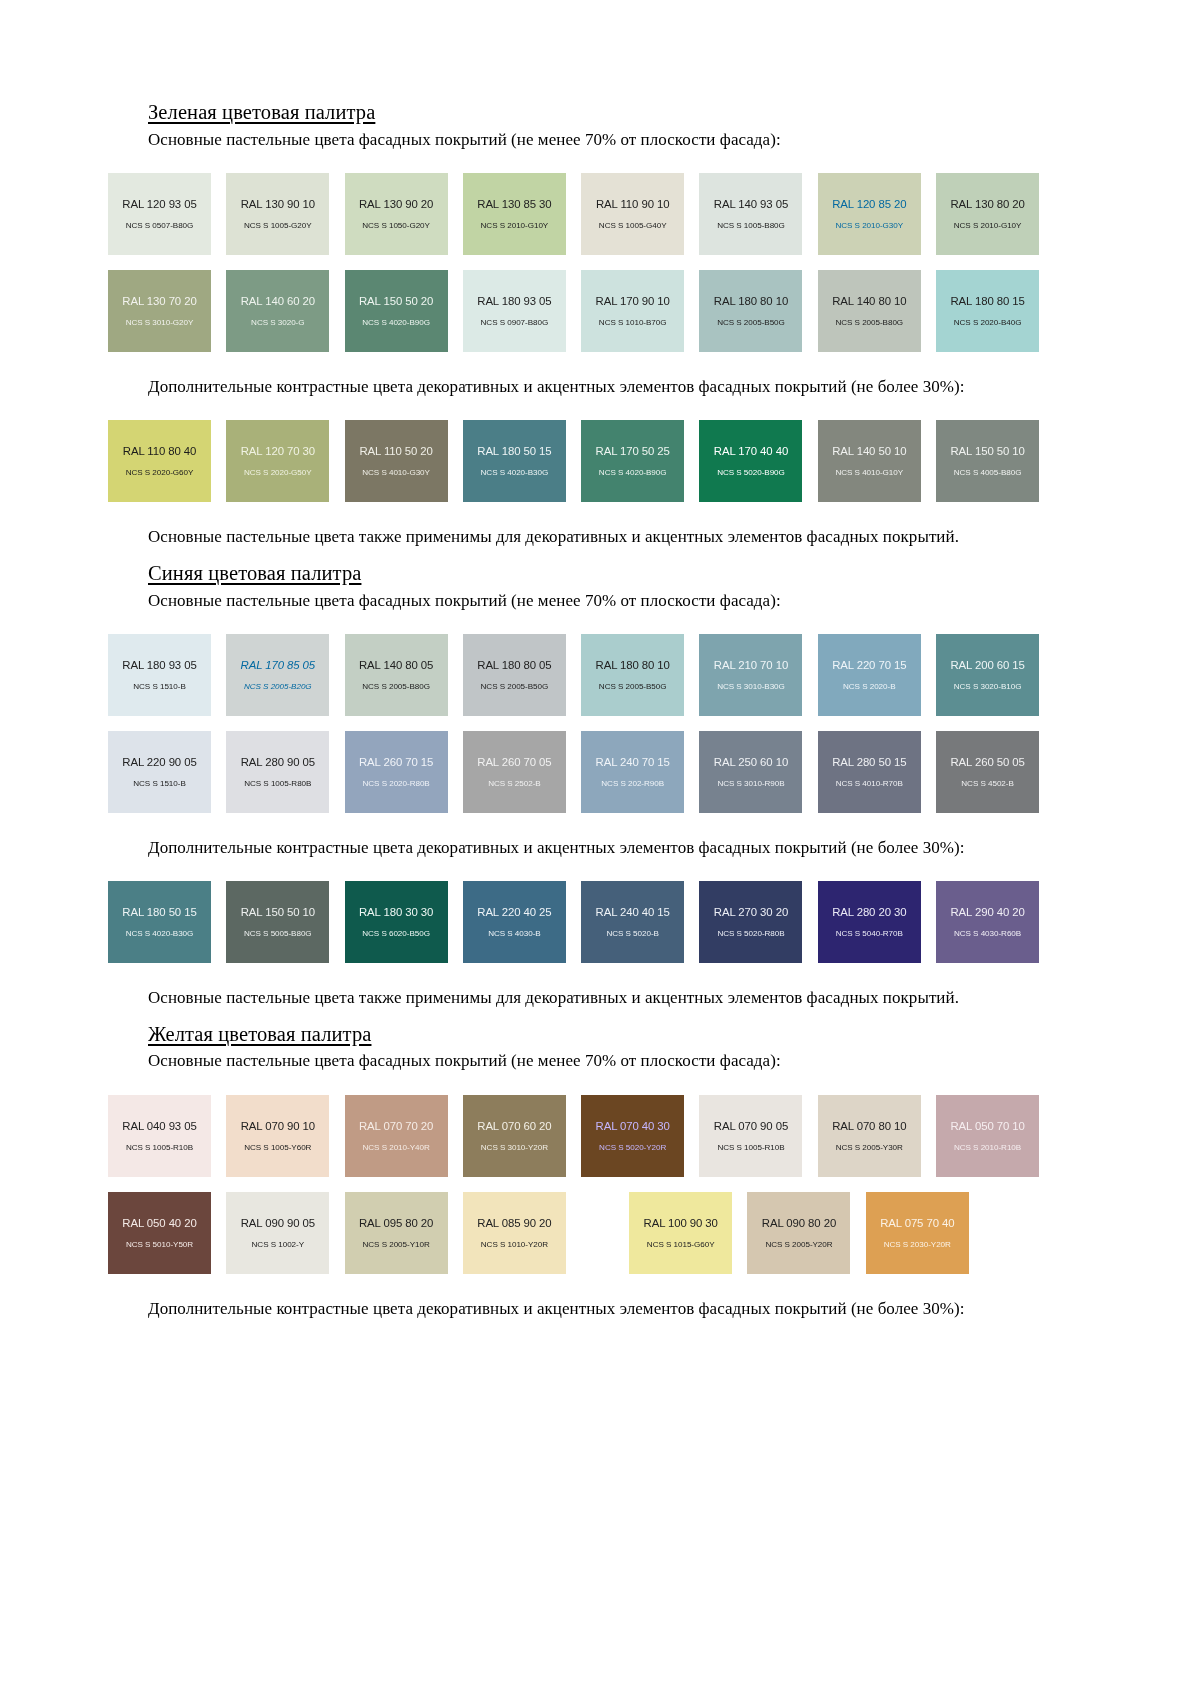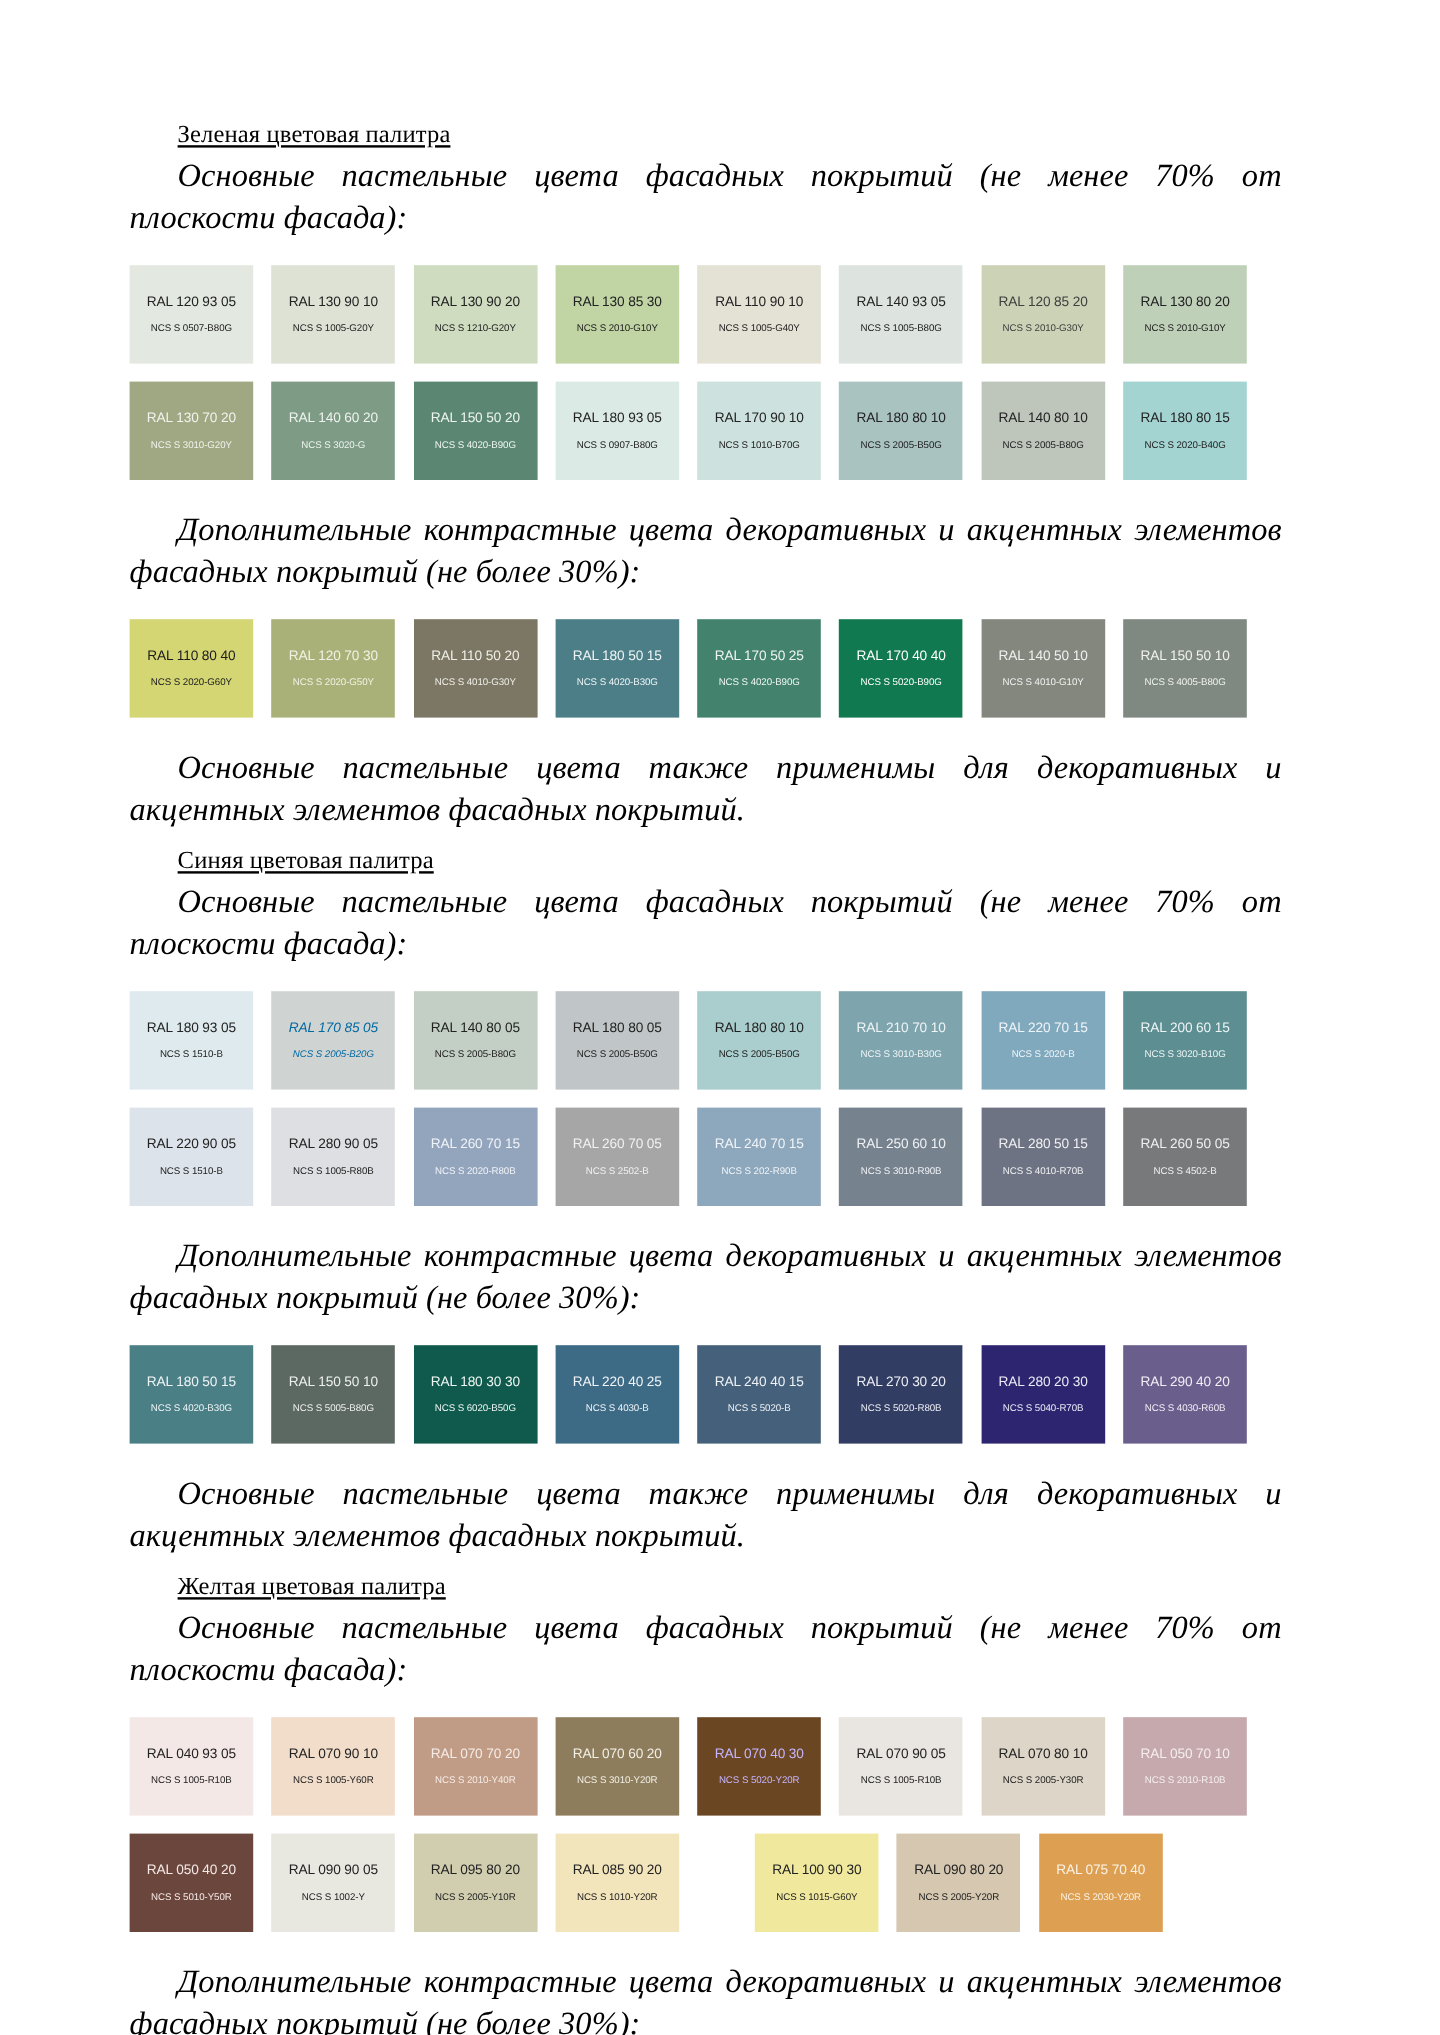--- a/index.html
+++ b/index.html
@@ -31,27 +31,26 @@
   
   .palette-heading {
     font-size: 20.5px;
     line-height: 1.25;
     margin: 0 0 3px 40px;
     text-decoration: underline;
     text-underline-offset: 3px;
     letter-spacing: 0.1px;
   }
   .para {
-    font-size: 27px;
+    font-size: 17px;
     line-height: 1.3;
     margin: 0;
     text-align: justify;
     text-indent: 40px;
     letter-spacing: 0.05px;
-    font-style: italic;
   }
   .spacer-sm { height: 13px; }
   .spacer-md { height: 22px; }
 
   
   .swatch-row {
     display: flex;
     gap: 0;
     width: 960px;
     margin: 0;
@@ -99,35 +98,35 @@
         <div class="swatch" style="background: rgb(227, 233, 224); color: rgb(34, 34, 34);">
           <div class="ral">RAL 120 93 05</div>
           <div class="ncs">NCS S 0507-B80G</div>
         </div>
         <div class="swatch" style="background: rgb(221, 226, 212); color: rgb(34, 34, 34);">
           <div class="ral">RAL 130 90 10</div>
           <div class="ncs">NCS S 1005-G20Y</div>
         </div>
         <div class="swatch" style="background: rgb(207, 220, 192); color: rgb(34, 34, 34);">
           <div class="ral">RAL 130 90 20</div>
-          <div class="ncs">NCS S 1210-G20Y</div>
+          <div class="ncs">NCS S 1050-G20Y</div>
         </div>
         <div class="swatch" style="background: rgb(193, 212, 164); color: rgb(34, 34, 34);">
           <div class="ral">RAL 130 85 30</div>
           <div class="ncs">NCS S 2010-G10Y</div>
         </div>
         <div class="swatch" style="background: rgb(228, 225, 213); color: rgb(34, 34, 34);">
           <div class="ral">RAL 110 90 10</div>
           <div class="ncs">NCS S 1005-G40Y</div>
         </div>
         <div class="swatch" style="background: rgb(221, 228, 223); color: rgb(34, 34, 34);">
           <div class="ral">RAL 140 93 05</div>
           <div class="ncs">NCS S 1005-B80G</div>
         </div>
-        <div class="swatch" style="background: rgb(204, 210, 181); color: #404040;">
+        <div class="swatch" style="background: rgb(204, 210, 181); color: #0369a1;">
           <div class="ral">RAL 120 85 20</div>
           <div class="ncs">NCS S 2010-G30Y</div>
         </div>
         <div class="swatch" style="background: rgb(191, 208, 184); color: rgb(34, 34, 34);">
           <div class="ral">RAL 130 80 20</div>
           <div class="ncs">NCS S 2010-G10Y</div>
         </div>
       </div>
     <div class="rowgap"></div>
     <div class="swatch-row" id="g-p-1">

